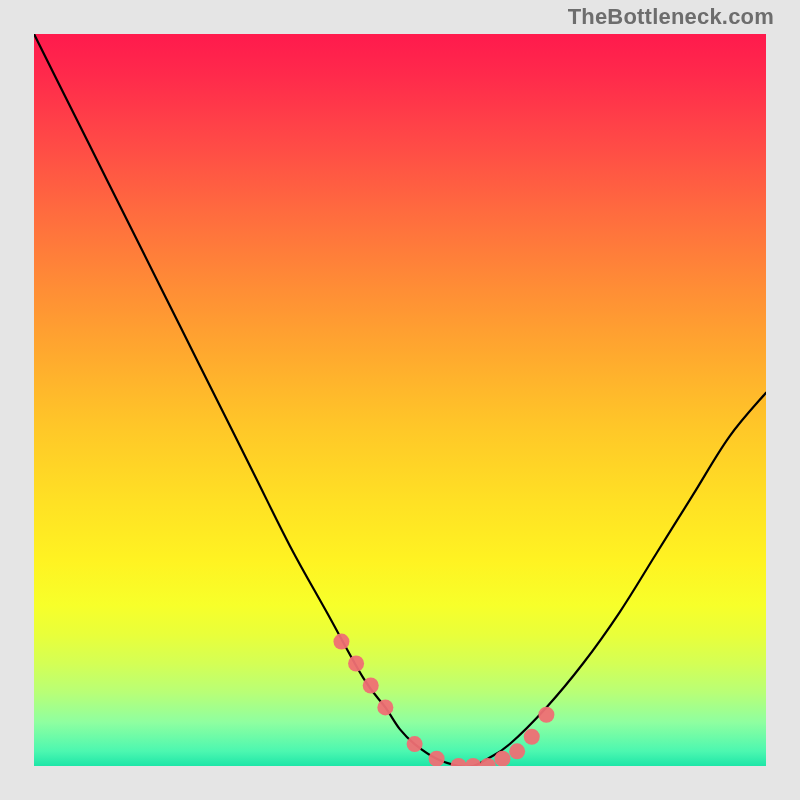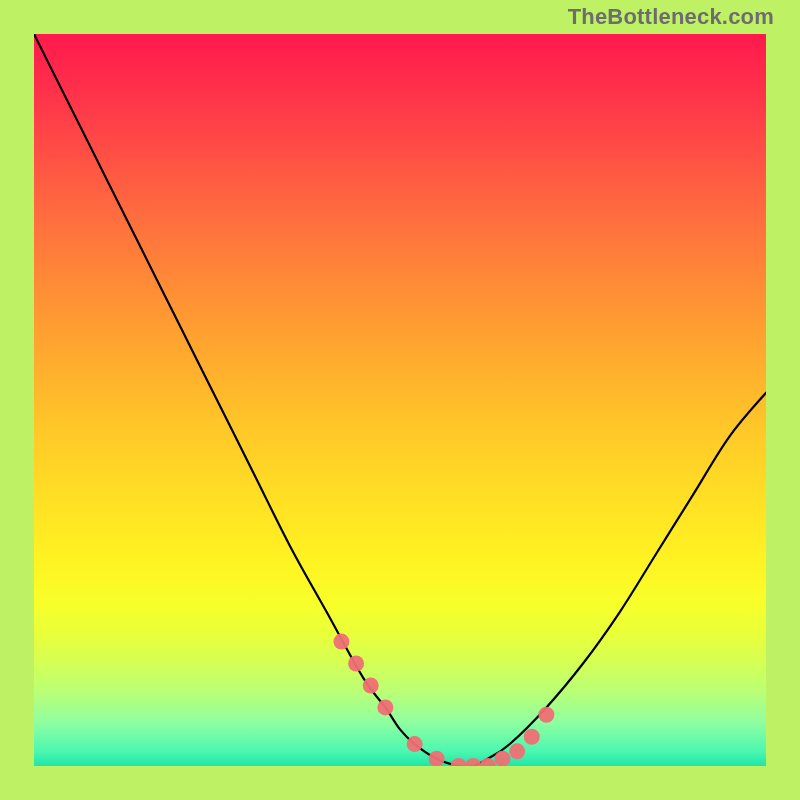--- a/index.html
+++ b/index.html
@@ -1,21 +1,21 @@
 <!DOCTYPE html>
 <html><head>
 <meta charset="utf-8">
 <style>
   * { margin: 0; padding: 0; box-sizing: border-box; }
   html, body { width: 800px; height: 800px; overflow: hidden; background: #000; }
   .stage {
     position: relative;
     width: 800px;
     height: 800px;
-    background: #bef264;
+    background: #e5e5e5;
   }
   .plot {
     position: absolute;
     left: 34px;
     top: 34px;
     width: 732px;
     height: 732px;
     overflow: hidden;
   }
   .gradient {

